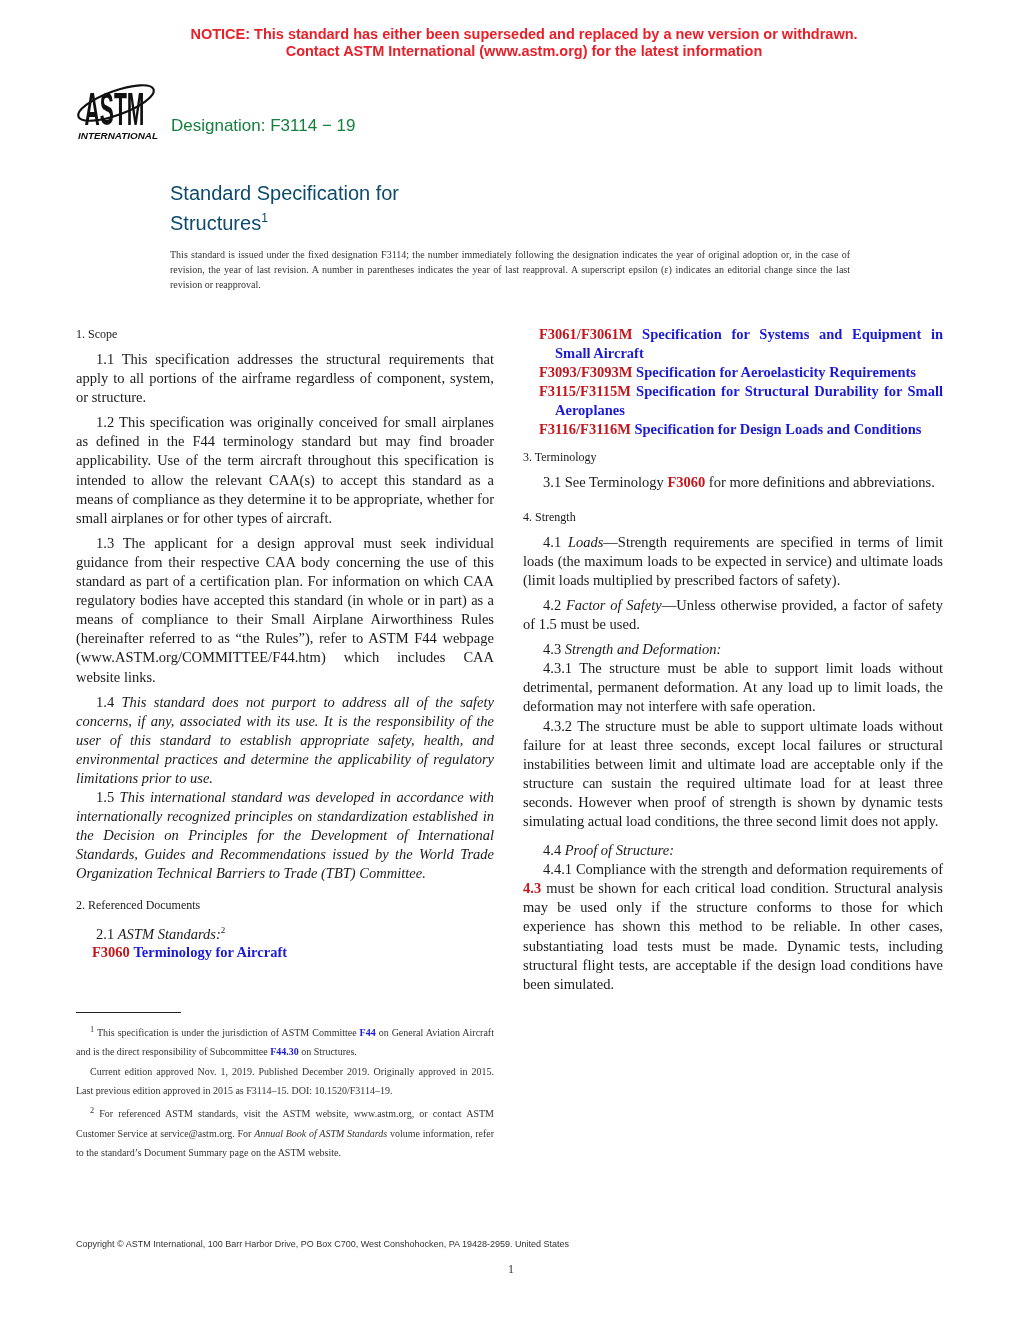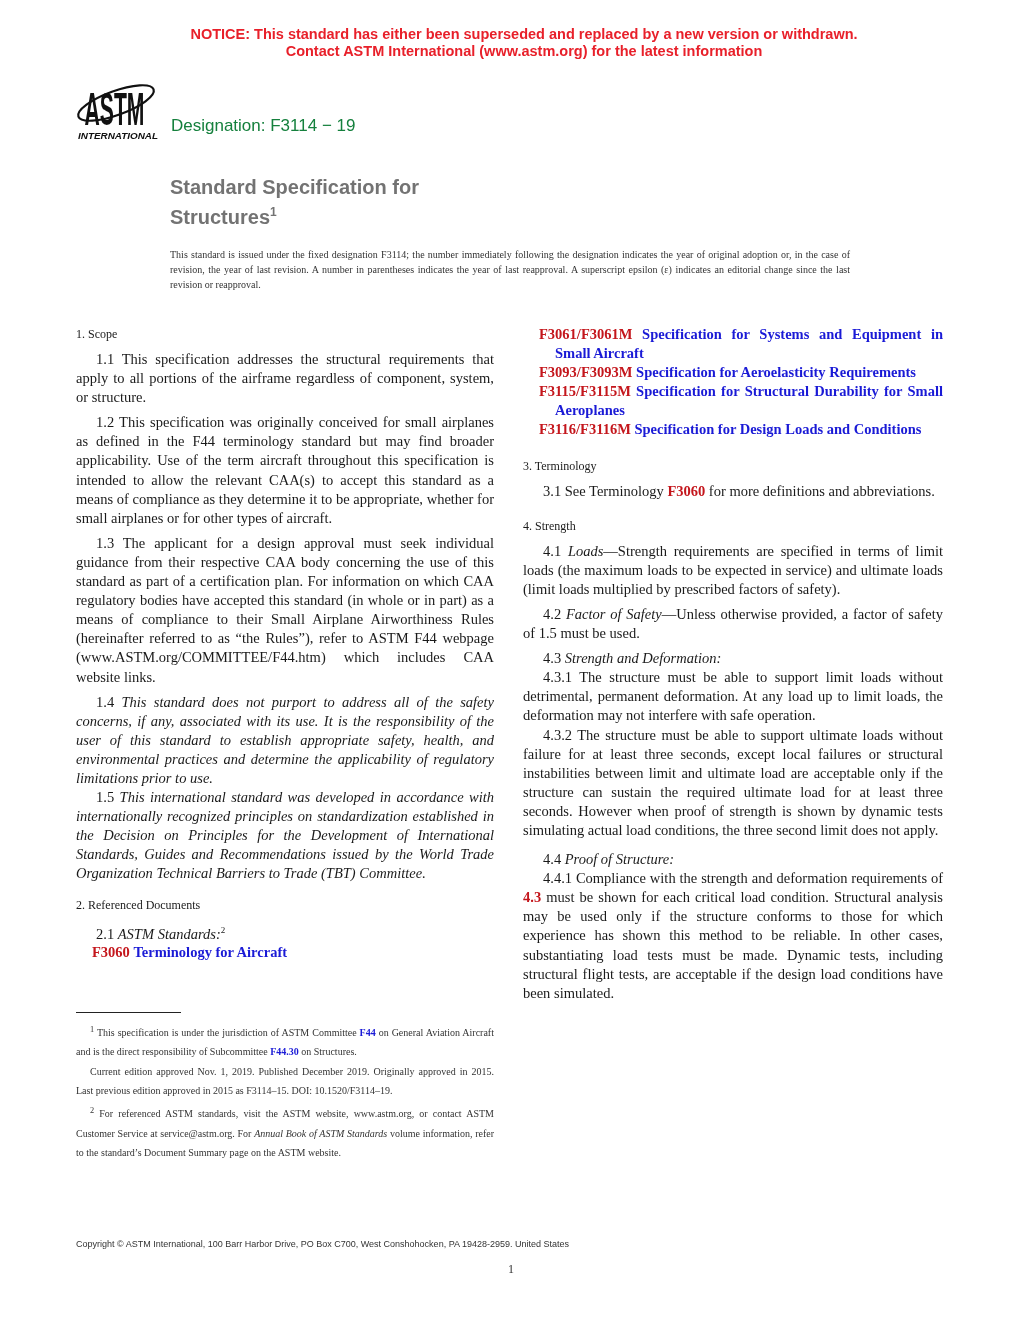--- a/index.html
+++ b/index.html
@@ -1,20 +1,20 @@
 <!DOCTYPE html>
 <html><head>
 <meta charset="utf-8">
 <style>
   html, body { margin:0; padding:0; background:#ffffff; }
   body { width:1020px; height:1320px; position:relative; overflow:hidden; color:#1a1a1a; }
   .notice { position:absolute; top:26px; left:14px; width:1020px; text-align:center; color:#e8202a; font-family:"Liberation Sans", sans-serif; font-weight:bold; font-size:14.5px; line-height:17px; }
   .logo { position:absolute; left:74px; top:73px; width:88px; height:70px; }
   .designation { position:absolute; left:171px; top:116px; font-family:"Liberation Sans", sans-serif; font-size:17px; color:#15803d; }
-  .title { position:absolute; left:170px; top:175px; font-family:"Liberation Sans", sans-serif; font-weight:bold; font-size:20px; line-height:25px; color:#737373; }
+  .title { position:absolute; left:170px; top:181px; font-family:"Liberation Sans", sans-serif; font-weight:normal; font-size:20px; line-height:25px; color:#0c4a6e; }
   .title sup { font-size:12px; }
   .preamble { position:absolute; left:170px; top:247px; width:680px; font-family:"Liberation Serif", serif; font-size:10px; line-height:15px; text-align:justify; color:#333; }
   .col { position:absolute; font-family:"Liberation Serif", serif; font-size:14.5px; line-height:19.1px; text-align:justify; color:#1a1a1a; }
   .col-left { left:76px; top:325px; width:418px; }
   .col-right { left:523px; top:325px; width:420px; }
   h2 { font-size:12px; font-weight:normal; margin:0 0 6px 0; line-height:19px; }
   p { margin:0 0 6px 0; text-indent:20px; }
   p.tight { margin-bottom:0; }
   .ital { font-style:italic; }
   .red { color:#c4161c; }
@@ -78,21 +78,21 @@
 </div>
 
 <div class="col col-right">
   <div class="reflist">
     <div class="ref" style="padding-left:32px;"><a class="red">F3061/F3061M</a> <a class="blue">Specification for Systems and Equipment in Small Aircraft</a></div>
     <div class="ref"><a class="red">F3093/F3093M</a> <a class="blue">Specification for Aeroelasticity Requirements</a></div>
     <div class="ref"><a class="red">F3115/F3115M</a> <a class="blue">Specification for Structural Durability for Small Aeroplanes</a></div>
     <div class="ref"><a class="red">F3116/F3116M</a> <a class="blue">Specification for Design Loads and Conditions</a></div>
   </div>
 
-  <section style="margin-top:17px;">
+  <section style="margin-top:8px;">
     <h2>3.  Terminology</h2>
     <p><span>3.1  See Terminology </span><a class="red">F3060</a><span> for more definitions and abbreviations.</span></p>
   </section>
 
   <section style="margin-top:16px;">
     <h2>4.  Strength</h2>
     <p><span>4.1  </span><span class="ital">Loads</span><span>—Strength requirements are specified in terms of limit loads (the maximum loads to be expected in service) and ultimate loads (limit loads multiplied by prescribed factors of safety).</span></p>
     <p><span>4.2  </span><span class="ital">Factor of Safety</span><span>—Unless otherwise provided, a factor of safety of 1.5 must be used.</span></p>
     <p class="tight"><span>4.3  </span><span class="ital">Strength and Deformation:</span></p>
     <p class="tight">4.3.1 The structure must be able to support limit loads without detrimental, permanent deformation. At any load up to limit loads, the deformation may not interfere with safe operation.</p>

